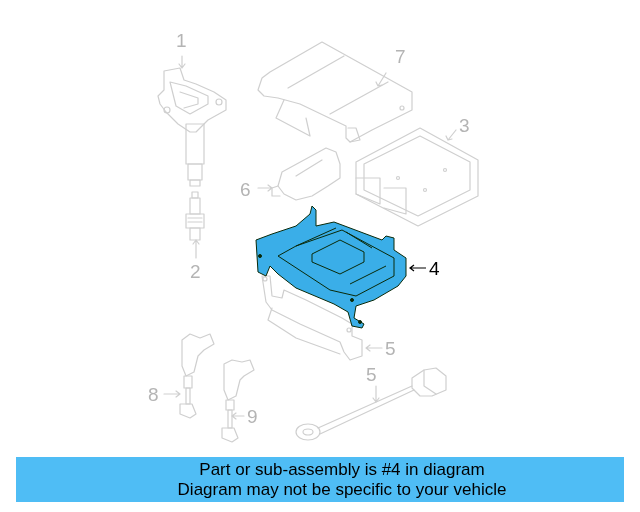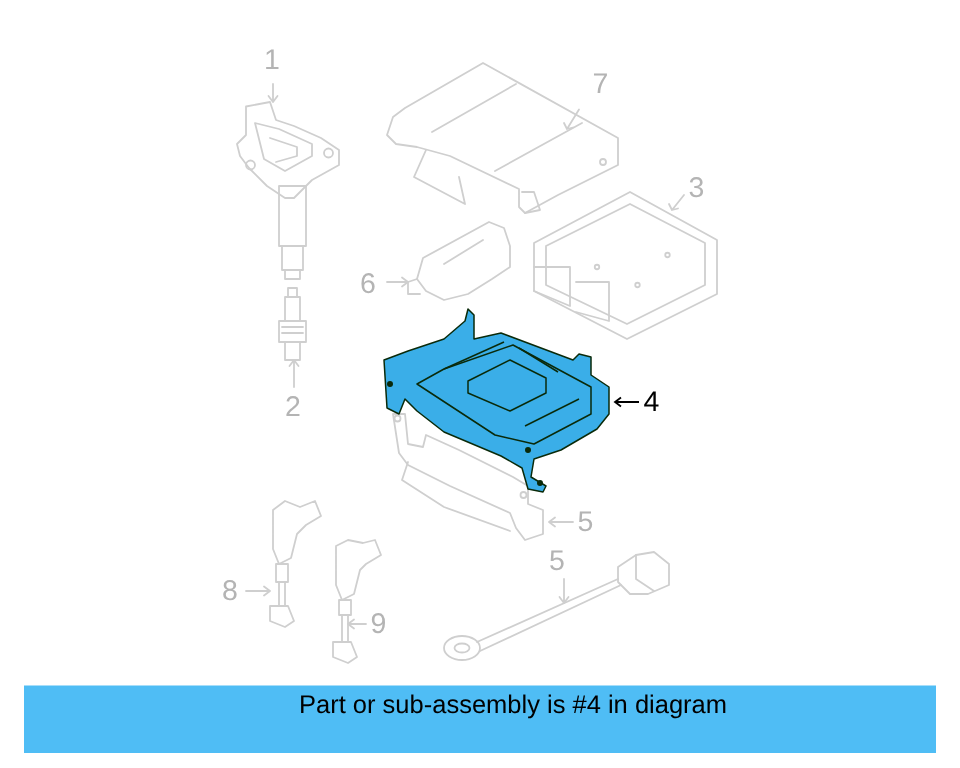--- a/index.html
+++ b/index.html
@@ -120,13 +120,14 @@
 <span class="callout active" style="left:429px; top:259px;">4</span>
 <span class="callout" style="left:385px; top:339px;">5</span>
 <span class="callout" style="left:240px; top:180px;">6</span>
 <span class="callout" style="left:395px; top:47px;">7</span>
 <span class="callout" style="left:148px; top:385px;">8</span>
 <span class="callout" style="left:247px; top:407px;">9</span>
 <span class="callout" style="left:366px; top:365px;">5</span>
 
 <div id="banner">
   <div>Part or sub-assembly is #4 in diagram</div>
+  <div>Diagram may not be specific to your vehicle</div>
 </div>
 
 </body></html>

